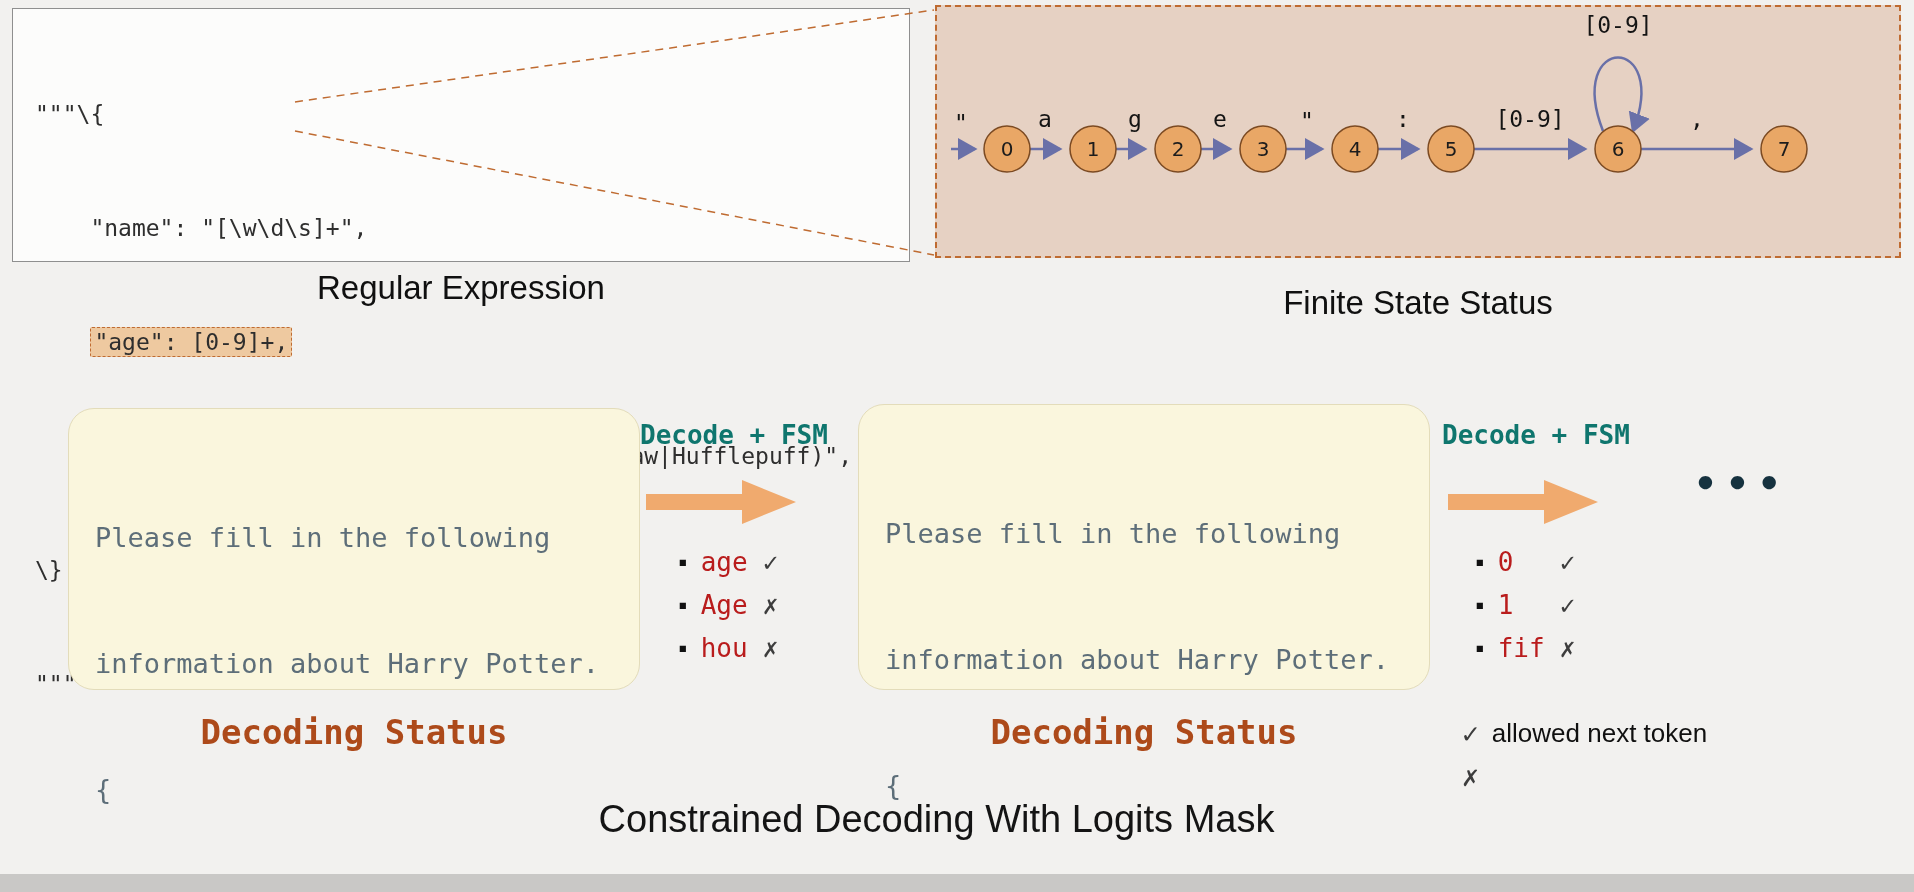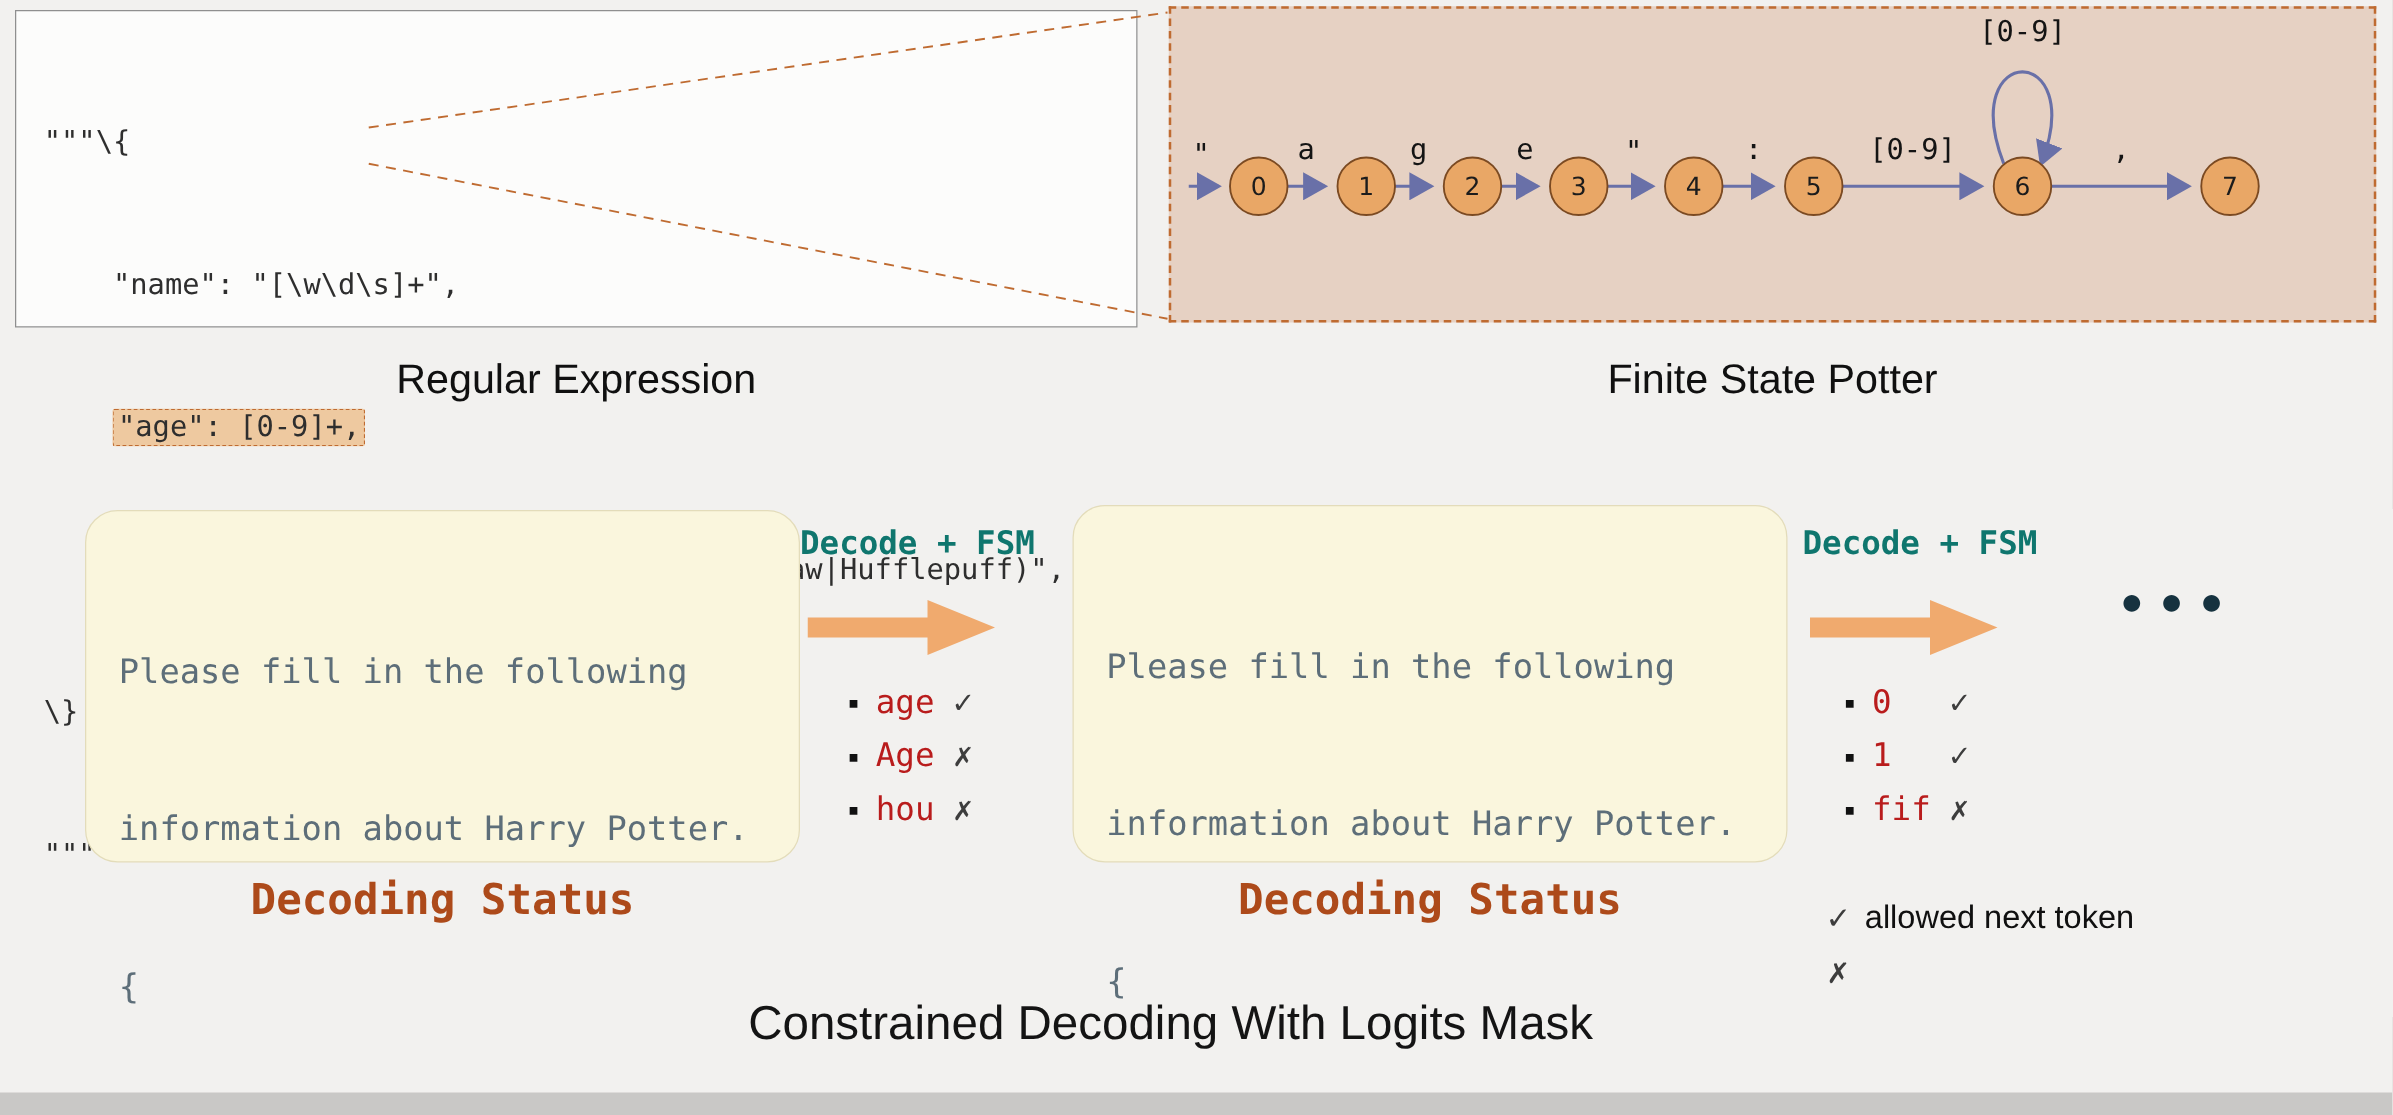--- a/index.html
+++ b/index.html
@@ -40,20 +40,21 @@
     padding:24px 14px 0 26px; font-size:27px; line-height:42px; color:#5d6e79;
     white-space:pre;
   }
 
   .decode-label {
     position:absolute; font-weight:bold; font-size:26px; color:#0f766e;
   }
   .status-label {
     position:absolute; font-weight:bold; font-size:34px; color:#ad4a1a;
     text-align:center;
+    margin-top:12px;
   }
   .decode-arrow { position:absolute; }
 
   .token-list { position:absolute; }
   .token-row { display:flex; align-items:center; height:43px; }
   .bullet { font-size:16px; color:#111; margin-right:13px; }
   .tok { font-size:26px; color:#b91c1c; min-width:54px; }
   .mark { font-size:26px; font-weight:bold; color:#3d3d3d; margin-left:8px; }
 
   .dots {
@@ -88,21 +89,21 @@
 
   <div class="code-panel">
     <div class="code-line"><span>"""\{</span></div>
     <div class="code-line"><span>    "name": "[\w\d\s]+",</span></div>
     <div class="code-line"><span>    </span><span class="hl">"age": [0-9]+,</span></div>
     <div class="code-line"><span>    "house": "(Gryffindor|Slytherin|Ravenclaw|Hufflepuff)",</span></div>
     <div class="code-line"><span>\}</span></div>
     <div class="code-line"><span>"""</span></div>
   </div>
 
-  <div class="panel-label" style="left:12px; top:284px; width:898px;">Regular Expression</div>
+  <div class="panel-label" style="left:12px; top:269px; width:898px;">Regular Expression</div>
 
   <div class="fsm-panel">
     <svg width="962" height="249" viewBox="0 0 962 249">
       <defs>
         <marker id="ah" markerWidth="9" markerHeight="9" refX="7" refY="4.5" orient="auto">
           <path d="M0,0 L8,4.5 L0,9 z" fill="#6970a8"></path>
         </marker>
       </defs>
 
       <g stroke="#6970a8" stroke-width="2.5" fill="none">
@@ -144,21 +145,21 @@
         <text class="fsm-edge-label" x="283" y="120" text-anchor="middle">e</text>
         <text class="fsm-edge-label" x="370" y="122" text-anchor="middle">"</text>
         <text class="fsm-edge-label" x="466" y="120" text-anchor="middle">:</text>
         <text class="fsm-edge-label" x="593" y="120" text-anchor="middle">[0-9]</text>
         <text class="fsm-edge-label" x="760" y="120" text-anchor="middle">,</text>
         <text class="fsm-edge-label" x="681" y="26" text-anchor="middle">[0-9]</text>
       </g>
     </svg>
   </div>
 
-  <div class="panel-label" style="left:935px; top:284px; width:966px;">Finite State Potter</div>
+  <div class="panel-label" style="left:935px; top:284px; width:966px;">Finite State Status</div>
 
   <svg class="overlay" width="1914" height="892">
     <line x1="295" y1="102" x2="934" y2="10" stroke="#bf6b31" stroke-width="1.5" stroke-dasharray="8 6"></line>
     <line x1="295" y1="131" x2="934" y2="255" stroke="#bf6b31" stroke-width="1.5" stroke-dasharray="8 6"></line>
   </svg>
 
   <div class="prompt-box" style="left:68px; top:408px; height:282px;">
     <div class="p-line"><span>Please fill in the following</span></div>
     <div class="p-line"><span>information about Harry Potter.</span></div>
     <div class="p-line"><span>{</span></div>

